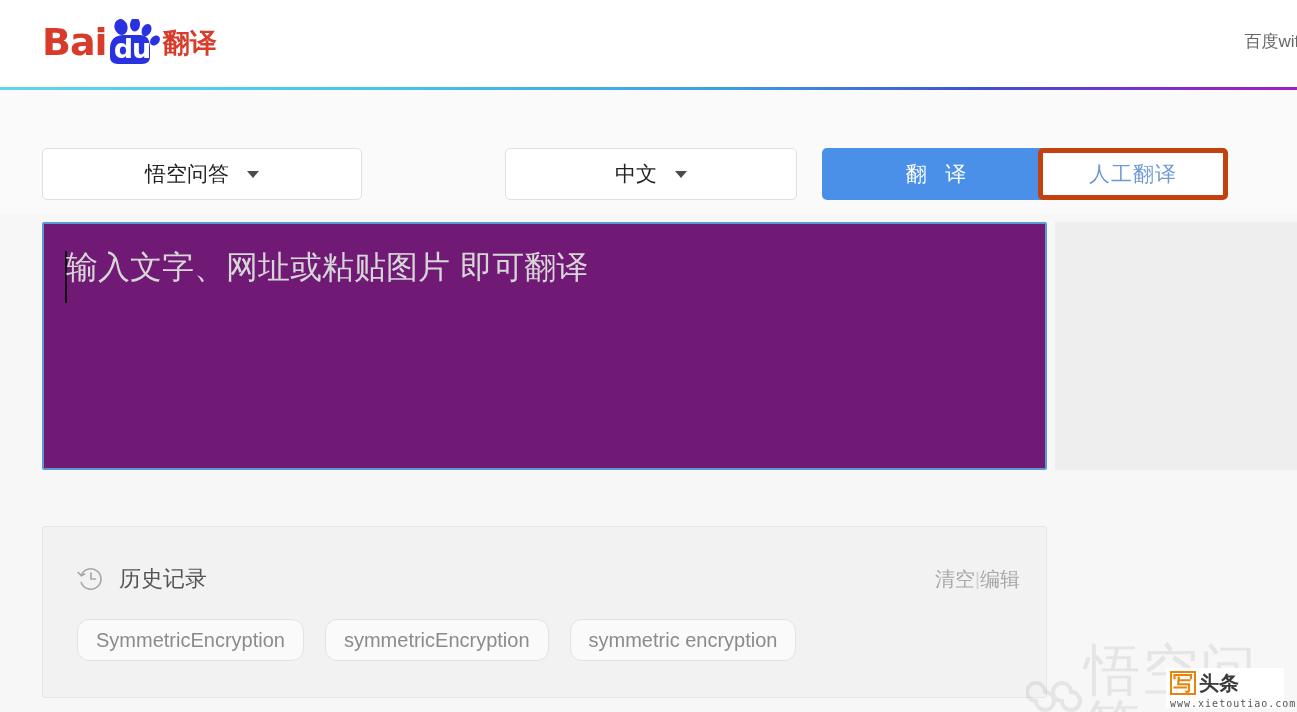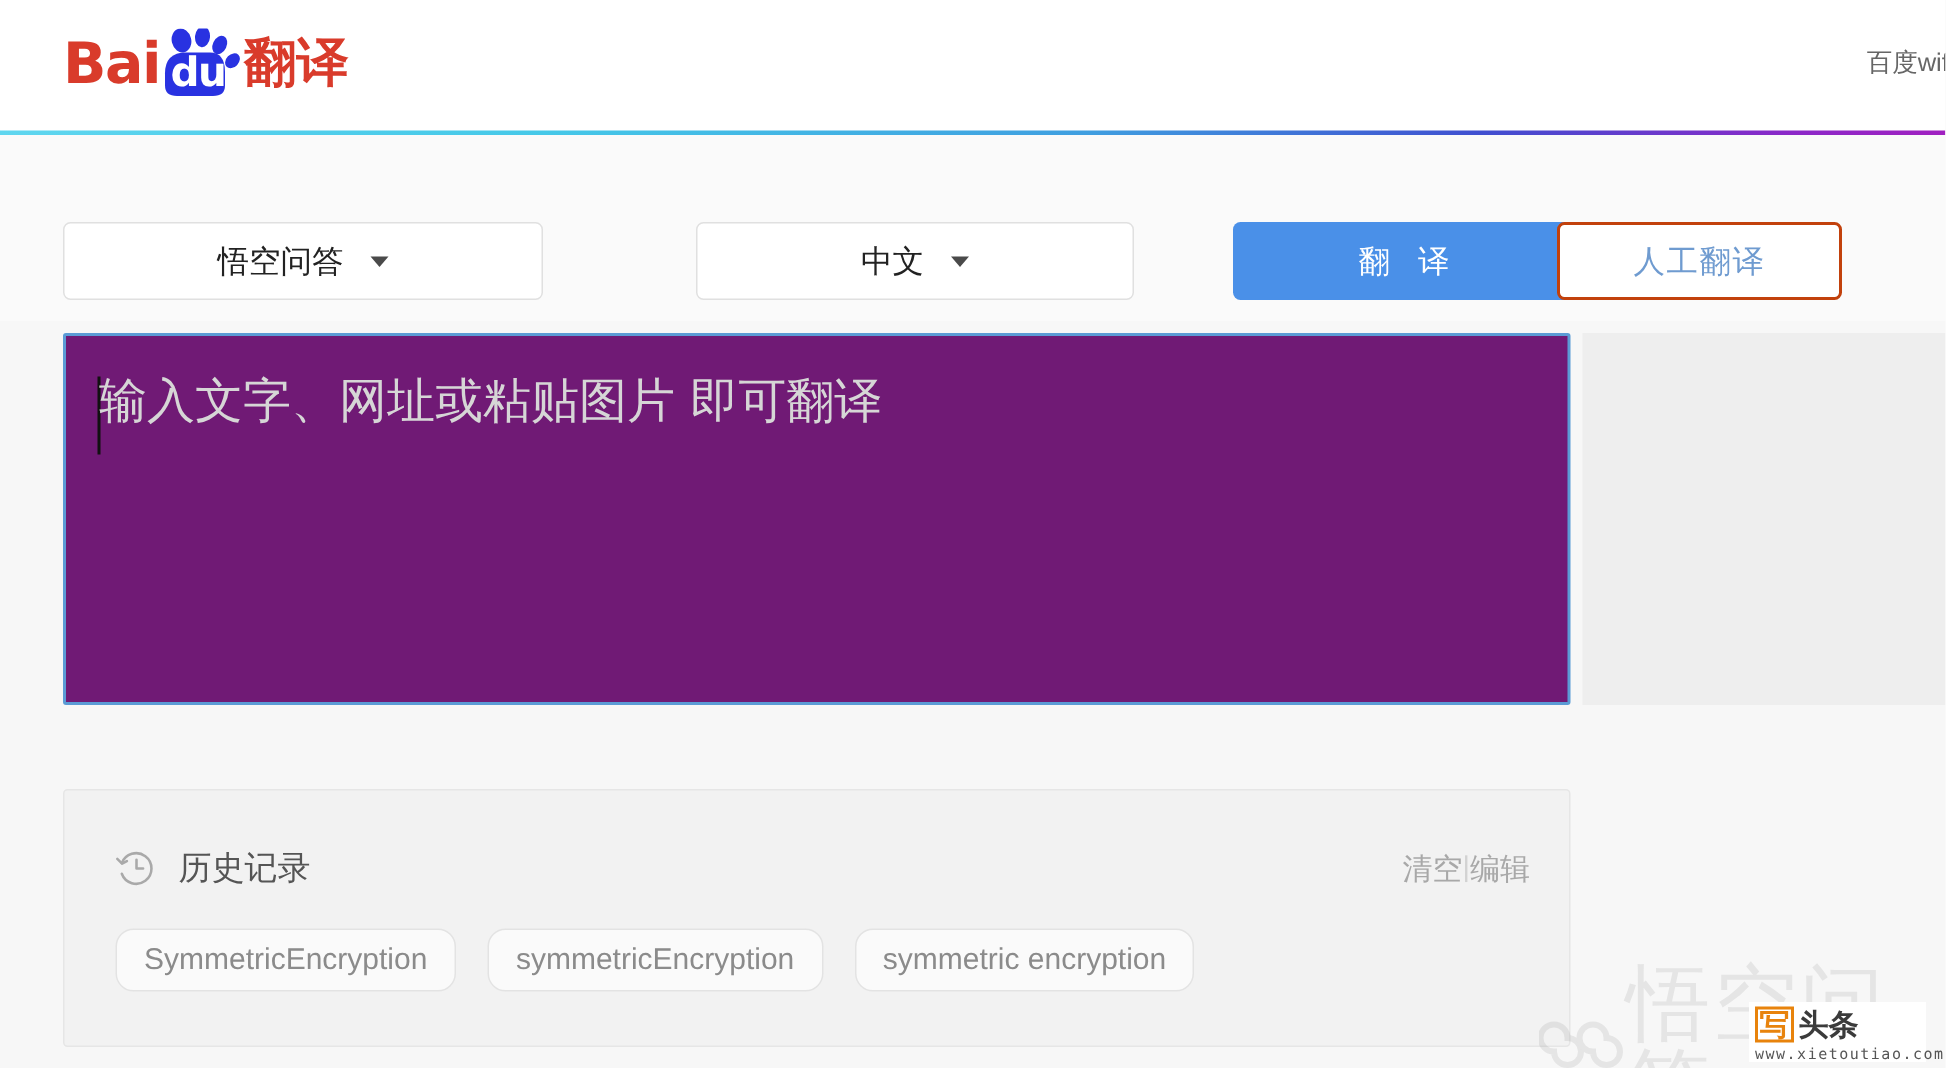--- a/index.html
+++ b/index.html
@@ -59,21 +59,21 @@
     font-family: "DejaVu Sans", sans-serif;
     font-size: 27px;
     font-weight: bold;
     color: #ffffff;
     line-height: 1;
     z-index: 3;
     letter-spacing: -1px;
   }
   .logo-fanyi {
     font-family: "DejaVu Sans", "Liberation Sans", sans-serif;
-    font-size: 35px;
+    font-size: 27px;
     font-weight: bold;
     color: #d93b2b;
     line-height: 1;
     margin-left: 2px;
   }
 
   .header-link {
     position: absolute;
     right: -6px; top: 30px;
     font-size: 17px;
@@ -106,21 +106,21 @@
     height: 52px;
     background: #ffffff;
     border: 1px solid #e0e0e0;
     border-radius: 5px;
     display: flex;
     align-items: center;
     justify-content: center;
     cursor: pointer;
   }
   .lang-select.src { left: 42px; width: 320px; }
-  .lang-select.tgt { left: 464px; width: 292px; }
+  .lang-select.tgt { left: 505px; width: 292px; }
 
   .lang-label {
     font-size: 21px;
     color: #222;
     font-family: "DejaVu Sans", sans-serif;
   }
   .caret {
     width: 0; height: 0;
     margin-left: 18px;
     border-left: 6px solid transparent;
@@ -148,21 +148,21 @@
     letter-spacing: 6px;
     text-indent: 6px;
     cursor: pointer;
   }
 
   .btn-human {
     position: absolute;
     left: 1038px; top: 58px;
     width: 190px; height: 52px;
     background: #ffffff;
-    border: 2px solid #c2410c;
+    border: 5px solid #c2410c;
     border-radius: 5px;
     color: #6f9bd0;
     font-size: 21px;
     font-family: "DejaVu Sans", sans-serif;
     letter-spacing: 1px;
     cursor: pointer;
   }
 
   
   .main {

